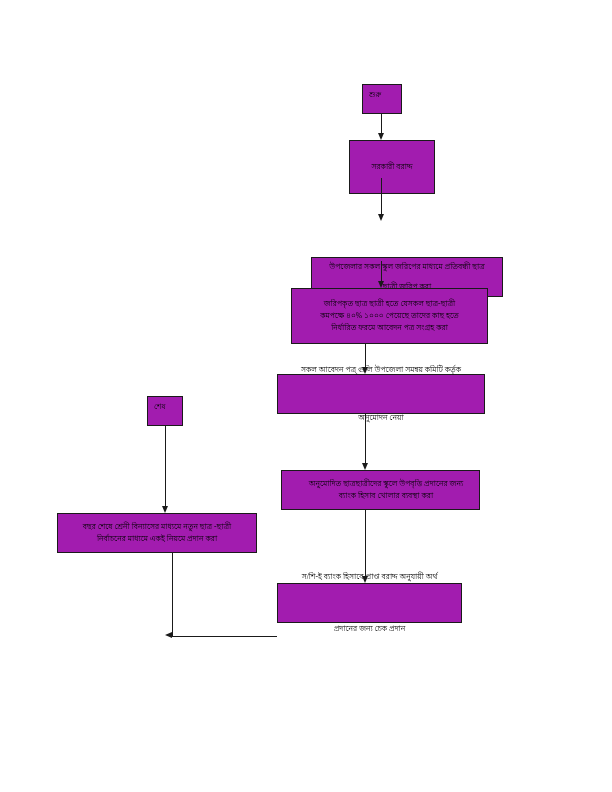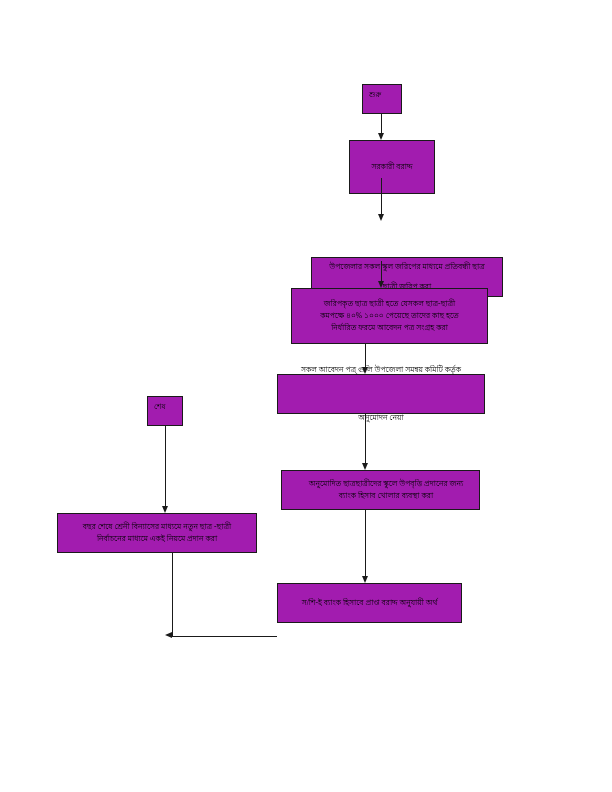--- a/index.html
+++ b/index.html
@@ -108,20 +108,21 @@
     <span class="txt">অনুমোদন নেয়া</span>
   </div>
 
   <div class="node process" style="left:281px; top:470px; width:199px; height:40px; flex-direction:column; justify-content:center;padding-left:16px;">
     <span class="txt">অনুমোদিত ছাত্রছাত্রীদের স্কুলে উপবৃত্তি প্রদানের জন্য</span>
     <span class="txt">ব্যাংক হিসাব খোলার ব্যবস্থা করা</span>
   </div>
 
   <div class="node process" style="left:277px; top:583px; width:185px; height:40px; flex-direction:column; justify-content:center;gap:40px;">
     <span class="txt">স/শি-ই ব্যাংক হিসাবে প্রাপ্ত বরাদ্দ অনুযায়ী অর্থ</span>
+    <span class="txt">প্রদানের জন্য চেক প্রদান</span>
   </div>
 
   <div class="node process" style="left:57px; top:513px; width:200px; height:40px; flex-direction:column; justify-content:center;">
     <span class="txt">বছর শেষে শ্রেনী বিন্যাসের মাধ্যমে নতুন ছাত্র -ছাত্রী</span>
     <span class="txt">নির্বাচনের মাধ্যমে একই নিয়মে প্রদান করা</span>
   </div>
 
   <div class="node terminal" style="left:147px; top:396px; width:36px; height:30px;">
     <span class="txt">শেষ</span>
   </div>

